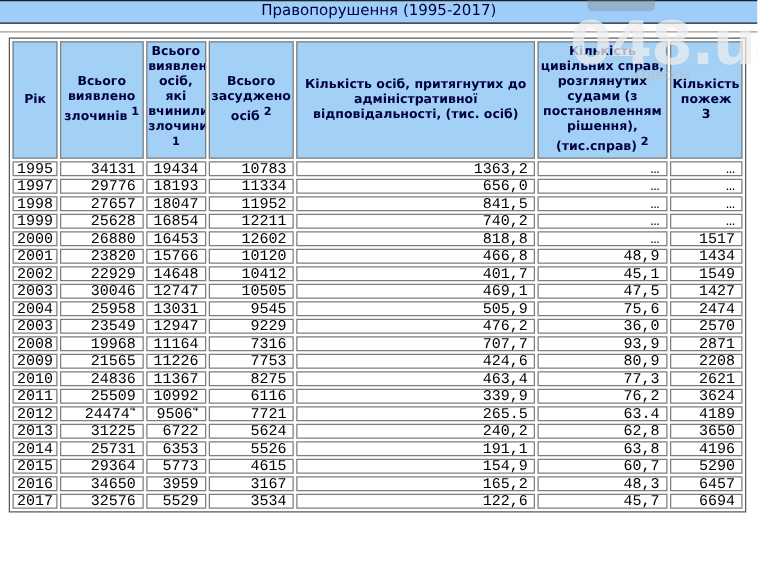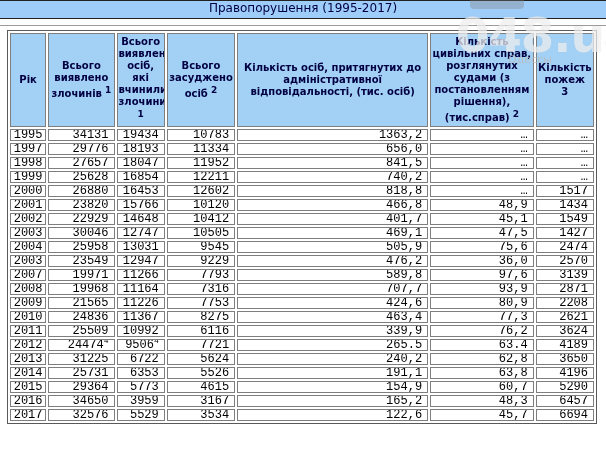--- a/index.html
+++ b/index.html
@@ -234,29 +234,20 @@
       <tr>
         <td class="year">2003</td>
         <td>23549</td>
         <td>12947</td>
         <td>9229</td>
         <td>476,2</td>
         <td>36,0</td>
         <td>2570</td>
       </tr>
       <tr>
-        <td class="year">2007</td>
-        <td>19971</td>
-        <td>11266</td>
-        <td>7793</td>
-        <td>589,8</td>
-        <td>97,6</td>
-        <td>3139</td>
-      </tr>
-      <tr>
         <td class="year">2008</td>
         <td>19968</td>
         <td>11164</td>
         <td>7316</td>
         <td>707,7</td>
         <td>93,9</td>
         <td>2871</td>
       </tr>
       <tr>
         <td class="year">2009</td>

